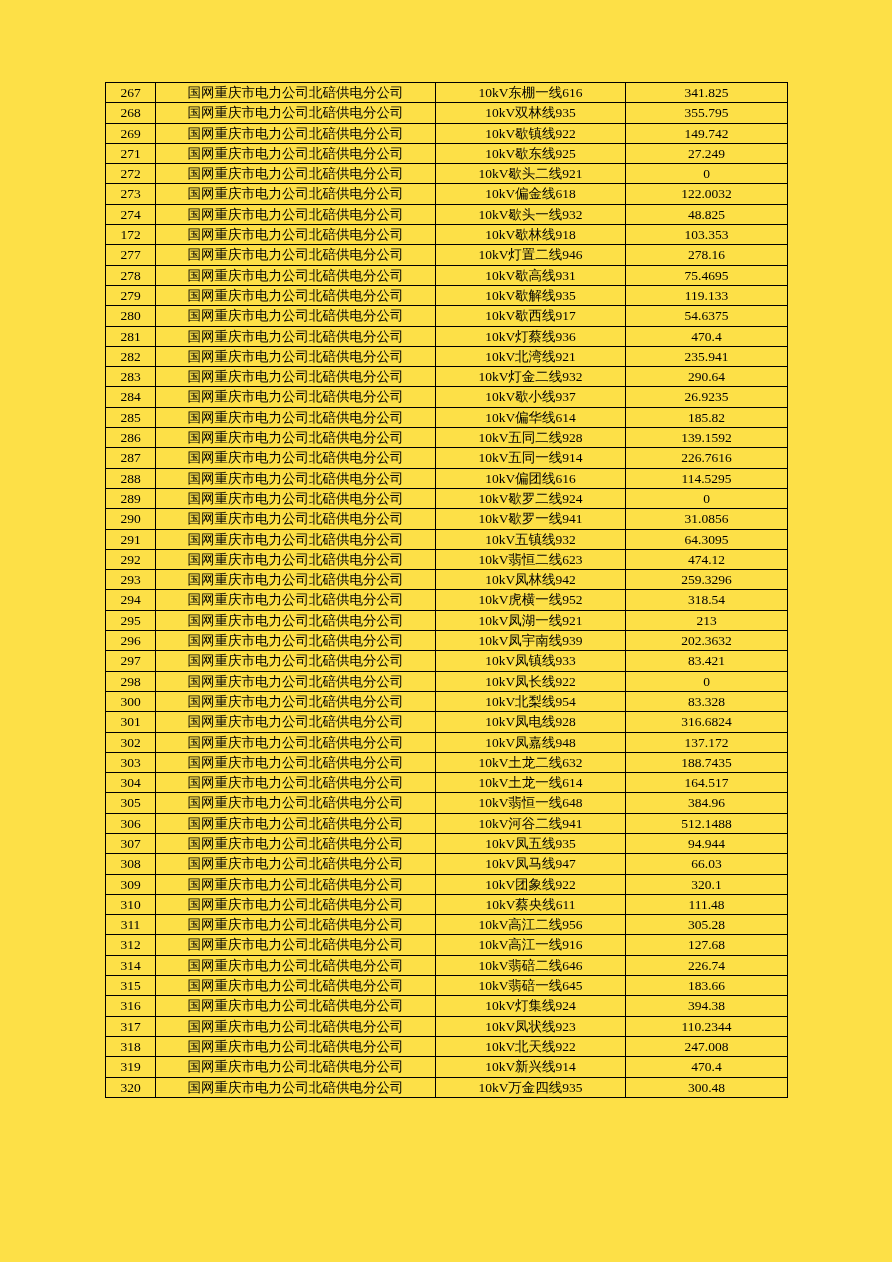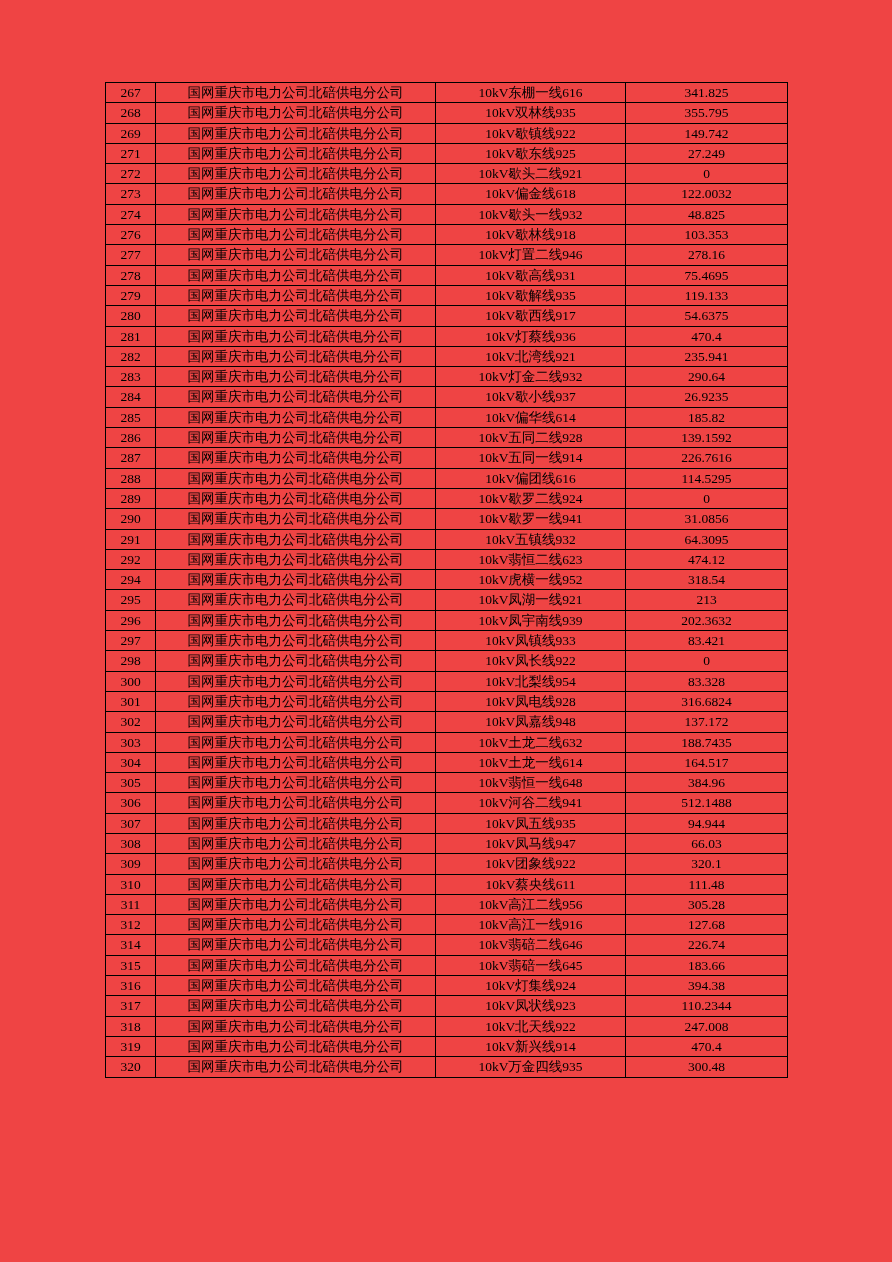--- a/index.html
+++ b/index.html
@@ -4,21 +4,21 @@
 <style>
   html, body {
     margin: 0;
     padding: 0;
     background: #ffffff;
   }
   .page {
     position: relative;
     width: 892px;
     height: 1262px;
-    background: #ef4444;
+    background: #fde047;
     font-family: "Liberation Serif", "DejaVu Serif", serif;
     color: #000000;
     overflow: hidden;
   }
   table.data-table {
     position: absolute;
     left: 105px;
     top: 82px;
     width: 682px;
     border-collapse: collapse;
@@ -87,21 +87,21 @@
     <td>10kV偏金线618</td>
     <td>122.0032</td>
   </tr>
         <tr>
     <td>274</td>
     <td>国网重庆市电力公司北碚供电分公司</td>
     <td>10kV歇头一线932</td>
     <td>48.825</td>
   </tr>
         <tr>
-    <td>276</td>
+    <td>172</td>
     <td>国网重庆市电力公司北碚供电分公司</td>
     <td>10kV歇林线918</td>
     <td>103.353</td>
   </tr>
         <tr>
     <td>277</td>
     <td>国网重庆市电力公司北碚供电分公司</td>
     <td>10kV灯置二线946</td>
     <td>278.16</td>
   </tr>
@@ -187,20 +187,26 @@
     <td>291</td>
     <td>国网重庆市电力公司北碚供电分公司</td>
     <td>10kV五镇线932</td>
     <td>64.3095</td>
   </tr>
         <tr>
     <td>292</td>
     <td>国网重庆市电力公司北碚供电分公司</td>
     <td>10kV翡恒二线623</td>
     <td>474.12</td>
+  </tr>
+        <tr>
+    <td>293</td>
+    <td>国网重庆市电力公司北碚供电分公司</td>
+    <td>10kV凤林线942</td>
+    <td>259.3296</td>
   </tr>
         <tr>
     <td>294</td>
     <td>国网重庆市电力公司北碚供电分公司</td>
     <td>10kV虎横一线952</td>
     <td>318.54</td>
   </tr>
         <tr>
     <td>295</td>
     <td>国网重庆市电力公司北碚供电分公司</td>

